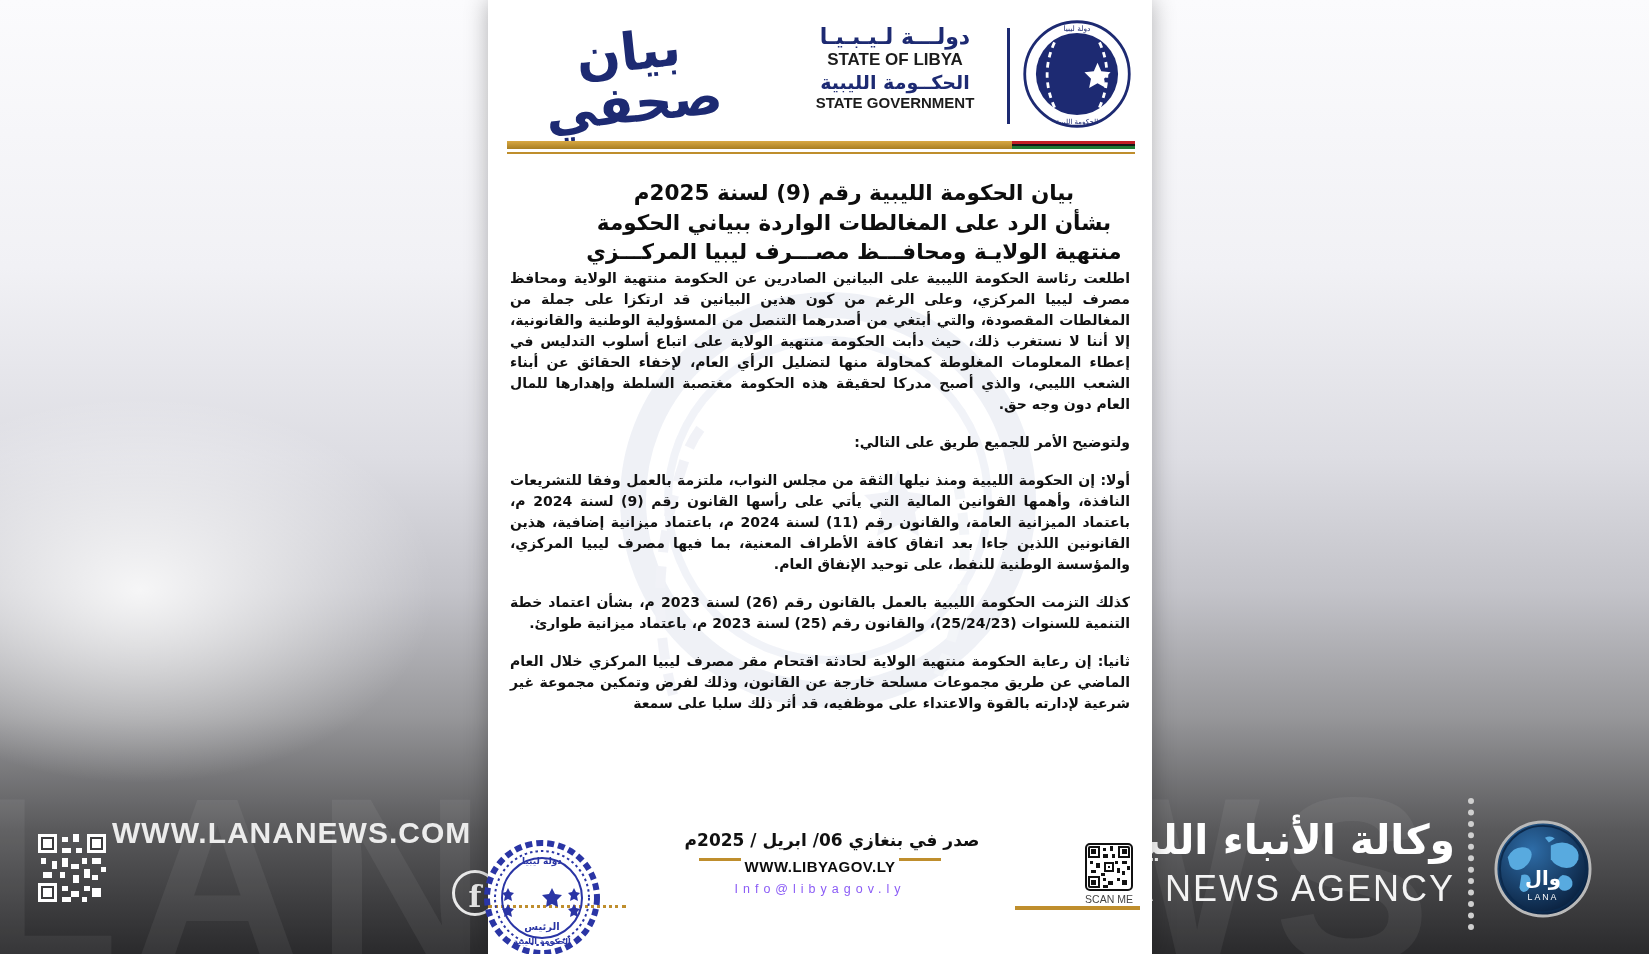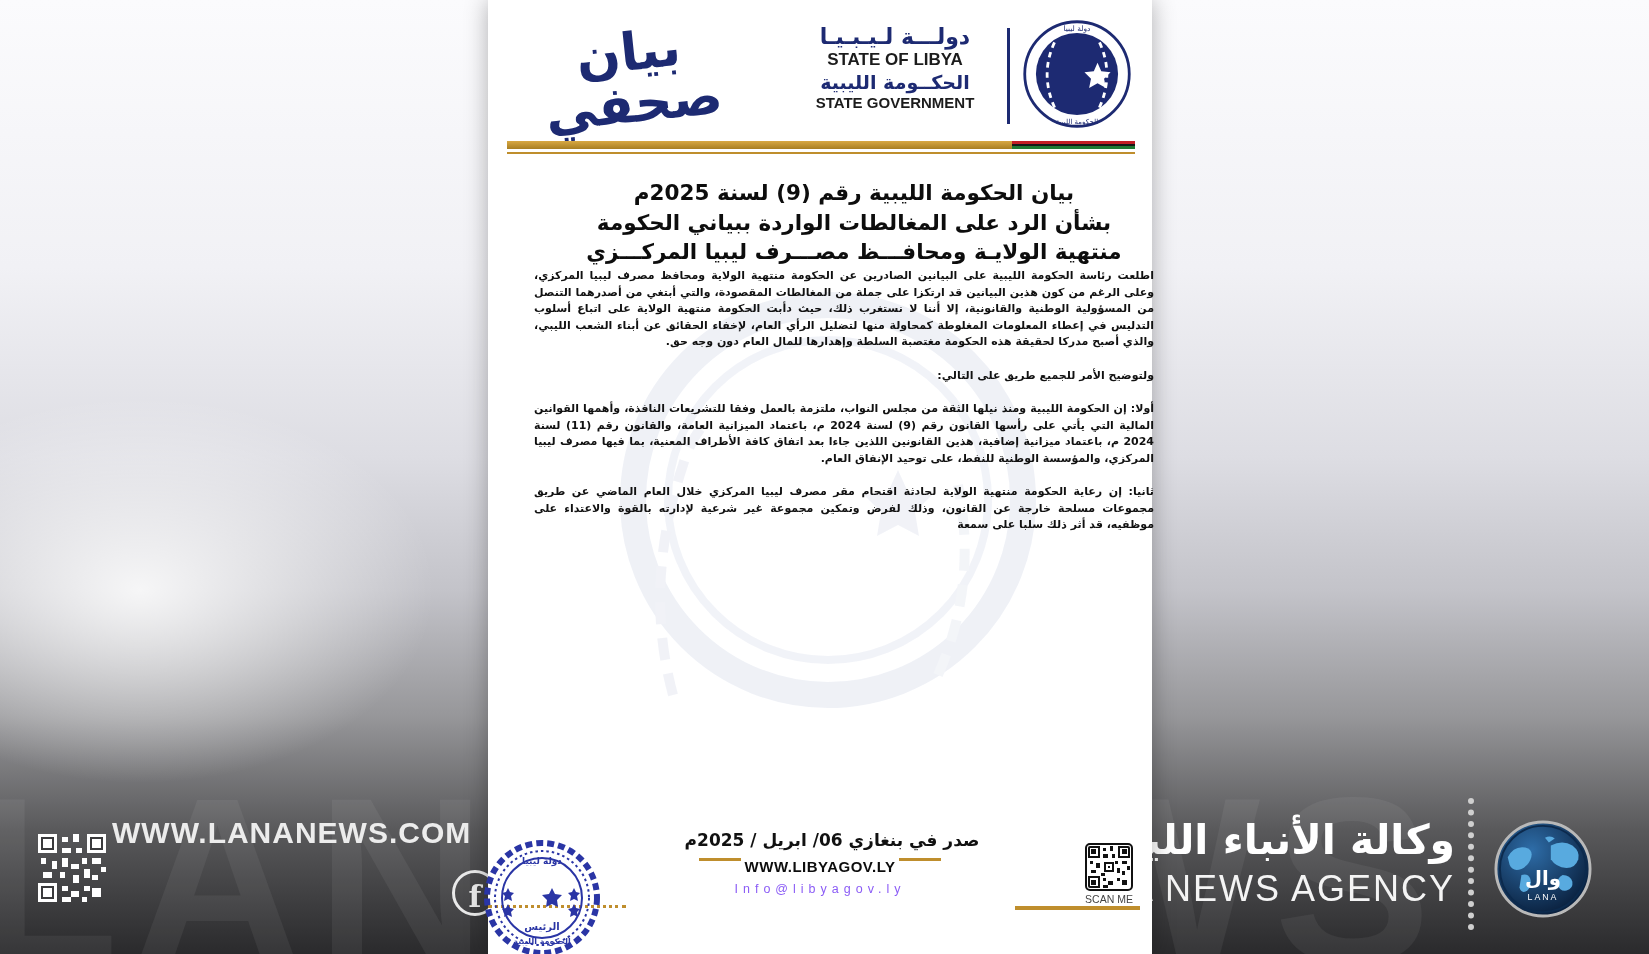--- a/index.html
+++ b/index.html
@@ -56,21 +56,21 @@
       flex-direction:column;}
   .flag-red{height:3px;background:#c41e25;}
   .flag-black{height:2px;background:#181818;}
   .flag-green{height:3px;background:#1f7a33;}
   .gold-thin{position:absolute;left:19px;top:152px;width:628px;height:2px;background:#bf8e2d;}
   
   .title{position:absolute;left:0;top:178px;width:100%;text-align:center;direction:rtl;
       font-size:21.5px;font-weight:bold;color:#0d0d0d;line-height:1.38;margin-left:34px;}
   
   .body{position:absolute;left:22px;top:268px;width:620px;direction:rtl;
-      font-size:11px;font-weight:bold;color:#111;line-height:1.5;text-align:justify;margin-left:24px;}
+      font-size:14px;font-weight:bold;color:#111;line-height:1.5;text-align:justify;}
   .body p{margin:0 0 17px 0;}
   
   .stamp{position:absolute;left:-6px;top:838px;width:120px;height:120px;}
   .stamp-dotline{position:absolute;left:0;top:905px;width:138px;height:0;
       border-top:3px dotted #bf8e2d;}
   
   .issued{position:absolute;left:12px;top:830px;width:100%;text-align:center;direction:rtl;
       font-size:17px;font-weight:bold;color:#111;}
   .site-row{position:absolute;left:0;top:858px;width:100%;display:flex;
       justify-content:center;gap:4px;}
@@ -201,20 +201,21 @@
     <div class="title">
       <div>بيان الحكومة الليبية رقم (9) لسنة 2025م</div>
       <div>بشأن الرد على المغالطات الواردة ببياني الحكومة</div>
       <div>منتهية الولايـة ومحافـــظ مصـــرف ليبيا المركـــزي</div>
     </div>
 
     <div class="body">
       <p>اطلعت رئاسة الحكومة الليبية على البيانين الصادرين عن الحكومة منتهية الولاية ومحافظ مصرف ليبيا المركزي، وعلى الرغم من كون هذين البيانين قد ارتكزا على جملة من المغالطات المقصودة، والتي أبتغي من أصدرهما التنصل من المسؤولية الوطنية والقانونية، إلا أننا لا نستغرب ذلك، حيث دأبت الحكومة منتهية الولاية على اتباع أسلوب التدليس في إعطاء المعلومات المغلوطة كمحاولة منها لتضليل الرأي العام، لإخفاء الحقائق عن أبناء الشعب الليبي، والذي أصبح مدركا لحقيقة هذه الحكومة مغتصبة السلطة وإهدارها للمال العام دون وجه حق.</p>
       <p>ولتوضيح الأمر للجميع طريق على التالي:</p>
       <p>أولا: إن الحكومة الليبية ومنذ نيلها الثقة من مجلس النواب، ملتزمة بالعمل وفقا للتشريعات النافذة، وأهمها القوانين المالية التي يأتي على رأسها القانون رقم (9) لسنة 2024 م، باعتماد الميزانية العامة، والقانون رقم (11) لسنة 2024 م، باعتماد ميزانية إضافية، هذين القانونين اللذين جاءا بعد اتفاق كافة الأطراف المعنية، بما فيها مصرف ليبيا المركزي، والمؤسسة الوطنية للنفط، على توحيد الإنفاق العام.</p>
+      <p>كذلك التزمت الحكومة الليبية بالعمل بالقانون رقم (26) لسنة 2023 م، بشأن اعتماد خطة التنمية للسنوات (25/24/23)، والقانون رقم (25) لسنة 2023 م، باعتماد ميزانية طوارئ.</p>
       <p>ثانيا: إن رعاية الحكومة منتهية الولاية لحادثة اقتحام مقر مصرف ليبيا المركزي خلال العام الماضي عن طريق مجموعات مسلحة خارجة عن القانون، وذلك لفرض وتمكين مجموعة غير شرعية لإدارته بالقوة والاعتداء على موظفيه، قد أثر ذلك سلبا على سمعة</p>
     </div>
 
     <div class="stamp-dotline"></div>
     <svg class="stamp" viewBox="0 0 120 120">
       <circle cx="60" cy="60" r="55" fill="none" stroke="#2a35a5" stroke-width="6" stroke-dasharray="7 4"></circle>
       <circle cx="60" cy="60" r="47" fill="none" stroke="#2a35a5" stroke-width="2" stroke-dasharray="2.5 3"></circle>
       <circle cx="60" cy="60" r="40" fill="none" stroke="#2a35a5" stroke-width="2"></circle>
       <text x="60" y="26" text-anchor="middle" font-size="9" fill="#2a35a5" font-weight="bold" font-family="DejaVu Sans">دولة ليبيا</text>
       <path d="M60,38 a20,20 0 1,0 0,40 a16,16 0 1,1 0,-40" fill="#2a35a5"></path>

